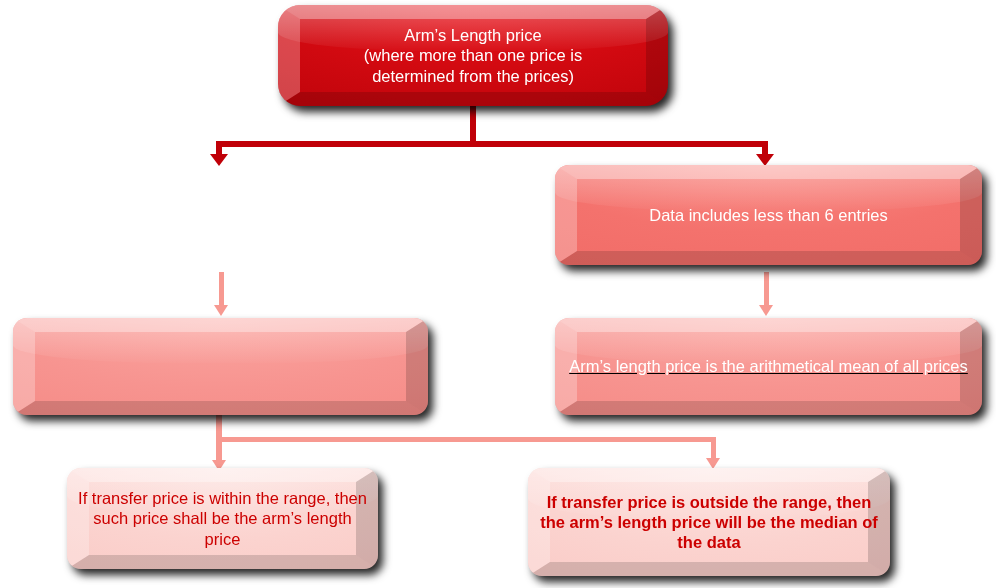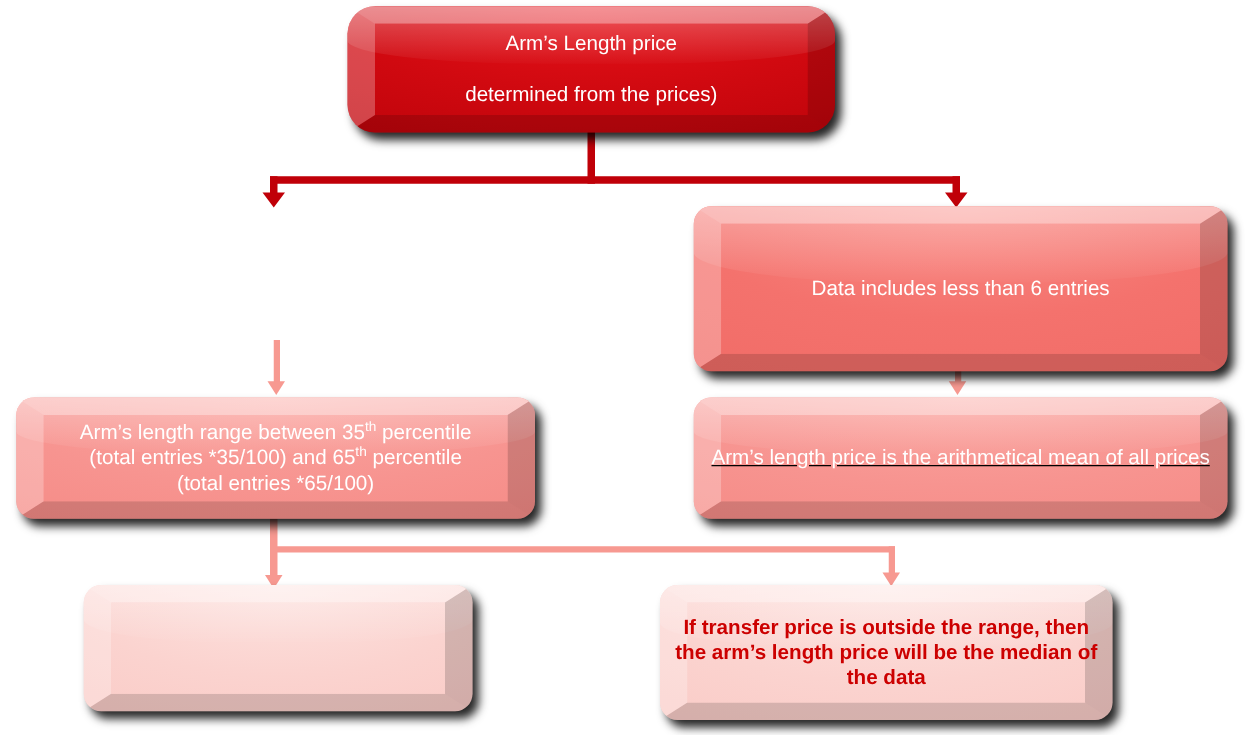--- a/index.html
+++ b/index.html
@@ -157,55 +157,53 @@
   <div class="conn light" style="left:216px; top:415px; width:6px; height:50px;"></div>
   <div class="conn light" style="left:216px; top:437px; width:500px; height:5px;"></div>
   <div class="conn light" style="left:711px; top:437px; width:5px; height:24px;"></div>
   <div class="arrow light small" style="left:212px; top:460px;"></div>
   <div class="arrow light small" style="left:706px; top:458px;"></div>
 
   <div class="node lvl-root fs-root" style="left:278px; top:5px; width:390px; height:101px;">
     <div class="inner">
       <div class="gloss"></div>
       <div class="bevel"></div>
-      <div class="label"><span>Arm’s Length price</span><br><br><span>determined from the prices)</span></div>
-    </div>
-  </div>
-
-
-  <div class="node lvl-a fs-a" style="left:555px; top:165px; width:427px; height:132px;">
+      <div class="label"><span>Arm’s Length price</span><br><span>(where more than one price is</span><br><span>determined from the prices)</span></div>
+    </div>
+  </div>
+
+
+  <div class="node lvl-a fs-a" style="left:555px; top:165px; width:427px; height:100px;">
     <div class="inner">
       <div class="gloss"></div>
       <div class="bevel"></div>
       <div class="label">Data includes less than 6 entries</div>
     </div>
   </div>
 
   <div class="node lvl-b fs-b" style="left:13px; top:318px; width:415px; height:97px;">
     <div class="inner">
       <div class="gloss"></div>
       <div class="bevel"></div>
-      <div class="label"><span>Arm’s length range between 35</span><sup>th</sup><span> percentile
-(total entries *35/100) and 65</span><sup>th</sup><span> percentile
-(total entries *65/100)</span></div>
     </div>
   </div>
 
   <div class="node lvl-b fs-b" style="left:555px; top:318px; width:427px; height:97px;text-decoration:underline;">
     <div class="inner">
       <div class="gloss"></div>
       <div class="bevel"></div>
       <div class="label">Arm’s length price is the arithmetical mean of all prices</div>
     </div>
   </div>
 
   <div class="node lvl-c fs-c" style="left:67px; top:468px; width:311px; height:101px;">
     <div class="inner">
       <div class="gloss"></div>
       <div class="bevel"></div>
+      <div class="label">If transfer price is within the range, then such price shall be the arm’s length price</div>
     </div>
   </div>
 
   <div class="node lvl-c fs-c" style="left:528px; top:468px; width:362px; height:108px;font-weight:bold;">
     <div class="inner">
       <div class="gloss"></div>
       <div class="bevel"></div>
       <div class="label">If transfer price is outside the range, then the arm’s length price will be the median of the data</div>
     </div>
   </div>

